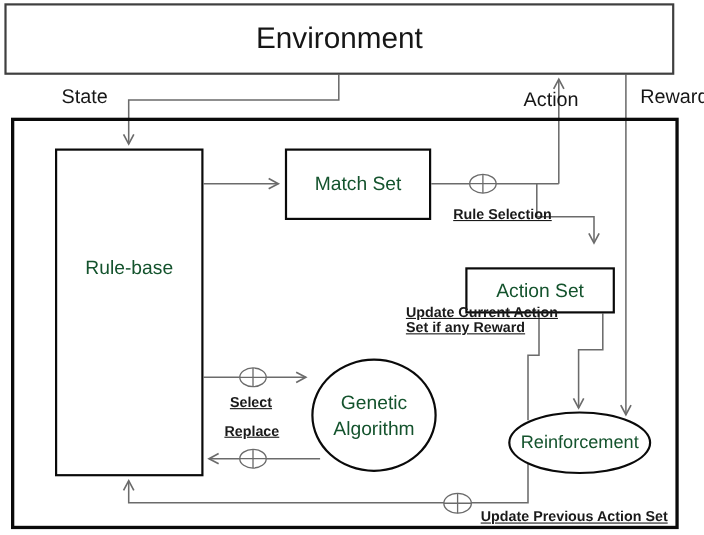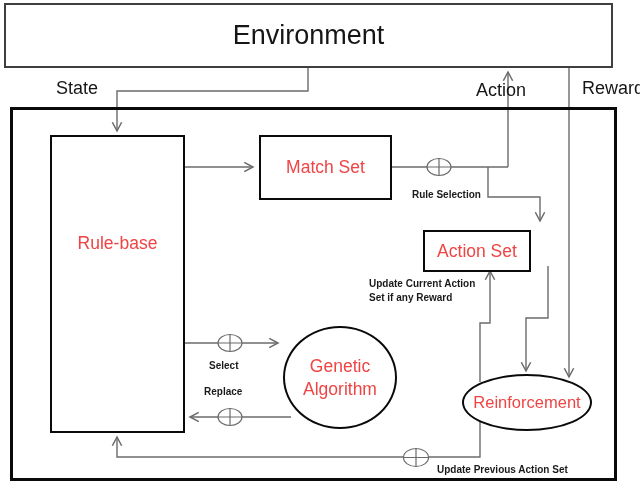--- a/index.html
+++ b/index.html
@@ -5,43 +5,43 @@
   html,body{margin:0;padding:0;background:#fff;}
   .stage{
     position:relative;width:640px;height:486px;background:#fff;overflow:hidden;
     font-family:"Liberation Sans", sans-serif;color:#1a1a1a;
   }
   .stage *{box-sizing:border-box;}
   .layer{position:absolute;left:0;top:0;width:640px;height:486px;}
   svg.layer{z-index:1;}
   .node{position:absolute;background:#fff;border:2.5px solid #0a0a0a;z-index:3;
         display:flex;align-items:center;justify-content:center;
-        font-size:17.5px;color:#ef4444;}
+        font-size:17.5px;color:#14532d;}
   .env{
     position:absolute;left:4px;top:3px;width:609px;height:65px;
     border:2px solid #3f3f3f;z-index:3;
     display:flex;align-items:center;justify-content:center;
     font-size:27px;color:#161616;
   }
   .outer{
     position:absolute;left:10px;top:107px;width:607px;height:374px;
     border:3px solid #0a0a0a;background:transparent;z-index:2;
   }
   .rule-base{left:50px;top:135px;width:135px;height:298px;align-items:flex-start;}
   .rule-base .node-label{position:absolute;top:96px;left:0;width:100%;text-align:center;}
   .match-set{left:259px;top:135px;width:133px;height:65px;}
-  .action-set{left:423px;top:230px;width:108px;height:42px;}
+  .action-set{left:423px;top:243px;width:136px;height:42px;}
   .ga{left:283px;top:326px;width:114px;height:103px;border-radius:50%;
       text-align:center;line-height:1.3;padding:0 8px;}
   .reinf{left:462px;top:374px;width:130px;height:57px;border-radius:50%;font-size:16.5px;}
   .sig{position:absolute;z-index:4;font-size:18px;color:#161616;}
   .sig-state{left:56px;top:78px;}
   .sig-action{left:441px;top:80px;margin-left:35px;}
   .sig-reward{left:582px;top:78px;}
-  .elabel{position:absolute;z-index:4;font-size:10px;font-weight:700;color:#1a1a1a;line-height:14px;}
+  .elabel{position:absolute;z-index:4;font-size:13px;font-weight:700;color:#1a1a1a;line-height:14px;text-decoration:underline;}
   .el-rule-selection{left:412px;top:188px;}
   .el-select{left:209px;top:311px;margin-top:48px;}
   .el-replace{left:204px;top:385px;}
   .el-update-current{left:369px;top:277px;}
   .el-update-previous{left:437px;top:463px;}
 </style>
 </head>
 <body>
 
 <div class="stage">

